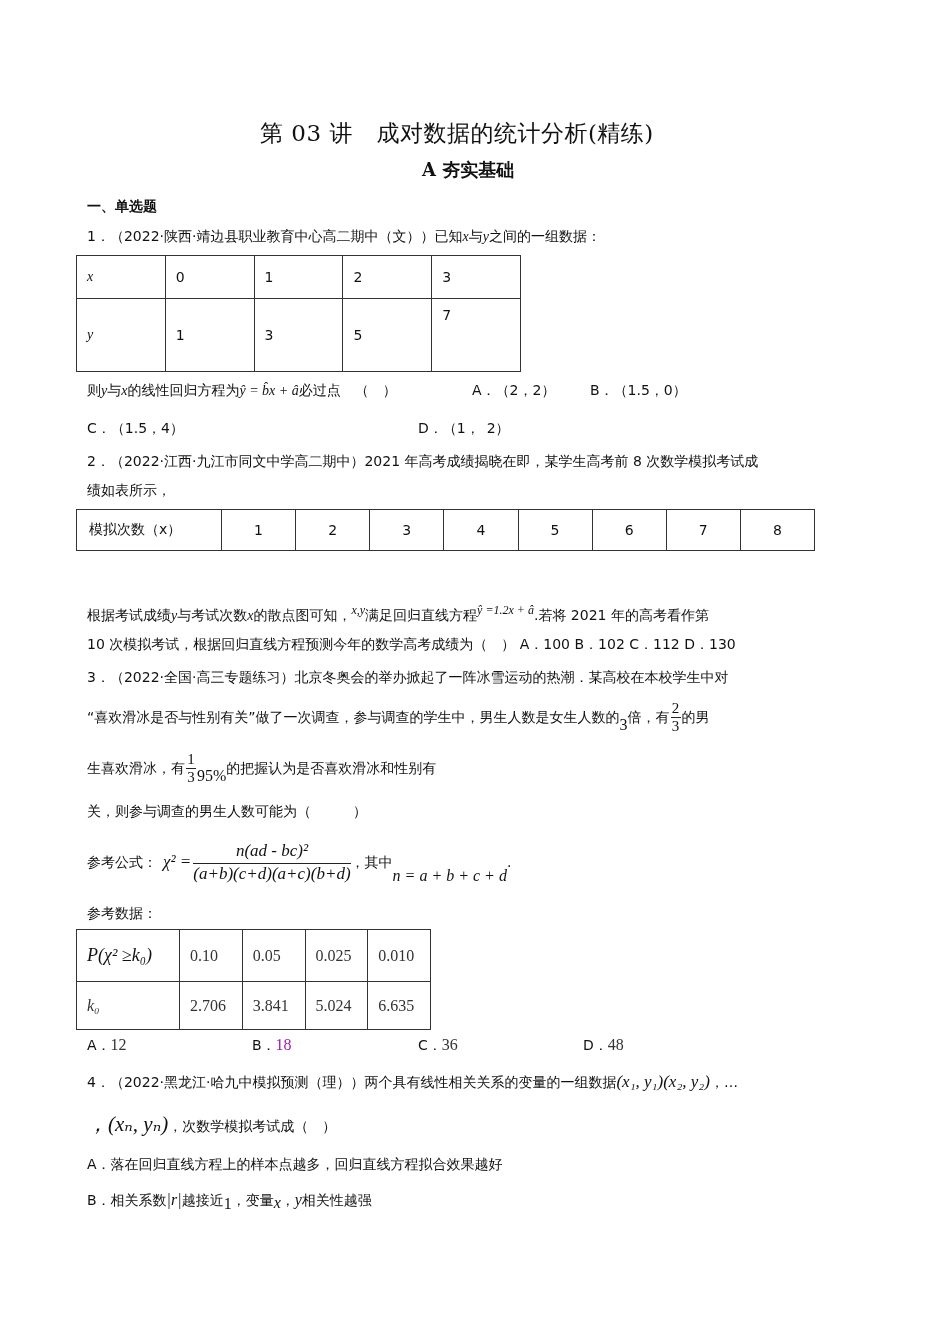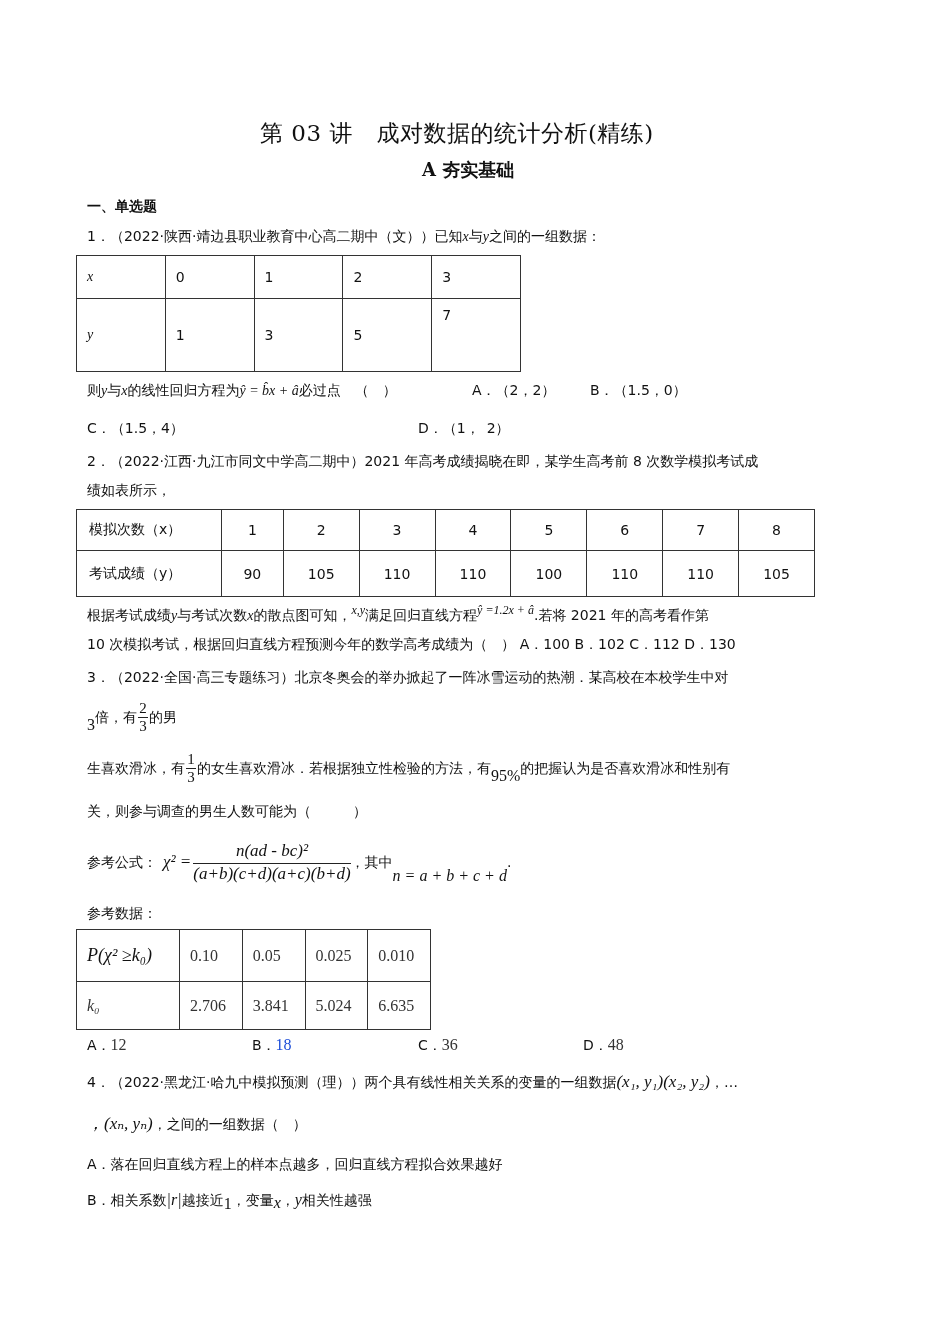--- a/index.html
+++ b/index.html
@@ -75,66 +75,55 @@
     <td style="width:122px; text-align:left; padding-left:12px;">模拟次数（x）</td>
     <td>1</td>
     <td>2</td>
     <td>3</td>
     <td>4</td>
     <td>5</td>
     <td>6</td>
     <td>7</td>
     <td>8</td>
   </tr>
-  <tr style="height:46px;">
-    <td style="text-align:left; padding-left:12px;">考试成绩（y）</td>
-    <td>90</td>
-    <td>105</td>
-    <td>110</td>
-    <td>110</td>
-    <td>100</td>
-    <td>110</td>
-    <td>110</td>
-    <td>105</td>
-  </tr>
 </tbody>
   </table>
 
 <div class="abs line" style="left:87px; top:600px;">
   <span>根据考试成绩</span><span class="mi">y</span><span>与考试次数</span><span class="mi">x</span><span>的散点图可知，</span><span class="mi" style="font-size:12px; vertical-align:6px;">x,y</span><span>满足回归直线方程</span><span class="mi" style="font-size:12px; vertical-align:6px;">ŷ =1.2x + â</span><span>.若将 2021 年的高考看作第</span>
 </div>
 <div class="abs line" style="left:87px; top:634px;">
   <span>10 次模拟考试，根据回归直线方程预测今年的数学高考成绩为（　）</span>
   <span>A．100</span>
   <span>B．102</span>
   <span>C．112</span>
   <span>D．130</span>
 </div>
 
 <div class="abs line" style="left:87px; top:667px;">
   <span>3．</span><span>（2022·全国·高三专题练习）</span><span>北京冬奥会的举办掀起了一阵冰雪运动的热潮．某高校在本校学生中对</span>
 </div>
 <div class="abs line" style="left:87px; top:697px; height:40px; display:flex; align-items:center;">
+  <span>“喜欢滑冰是否与性别有关”做了一次调查，参与调查的学生中，男生人数是女生人数的</span>
     <span class="mr" style="font-size:16px; position:relative; top:8px;">3</span>
     <span>倍，有</span>
     <span class="frac">
       <span>2</span>
       <span class="bar"></span>
       <span>3</span>
     </span>
     <span>的男</span>
 </div>
 <div class="abs line" style="left:87px; top:748px; height:40px; display:flex; align-items:center;">
   <span>生喜欢滑冰，有</span>
     <span class="frac">
       <span>1</span>
       <span class="bar"></span>
       <span>3</span>
     </span>
-    <span>的女生喜欢滑冰．若根据独立性检验的方法，有</span>
     <span class="mr" style="font-size:16px; position:relative; top:8px;">95%</span>
     <span>的把握认为是否喜欢滑冰和性别有</span>
 </div>
 <div class="abs line" style="left:87px; top:801px;">关，则参与调查的男生人数可能为（　　　）</div>
 
 <div class="abs line" style="left:87px; top:836px; height:52px; display:flex; align-items:center;">
   <span style="font-family:'DejaVu Serif','Liberation Serif',serif;">参考公式：</span>
   <span class="mi" style="font-size:17px; margin:0 2px 0 6px;">χ² =</span>
   <span class="bigfrac">
     <span class="num">n(ad - bc)²</span>
@@ -160,26 +149,26 @@
     <td class="mi">k₀</td>
     <td>2.706</td>
     <td>3.841</td>
     <td>5.024</td>
     <td>6.635</td>
   </tr>
 </tbody>
   </table>
 
 <div class="abs line" style="left:87px; top:1035px;"><span>A．</span><span class="mr" style="font-size:16px; color:#333;">12</span></div>
-<div class="abs line" style="left:252px; top:1035px;"><span>B．</span><span class="mr" style="font-size:16px; color:#1d4ed8;">18</span></div>
+<div class="abs line" style="left:252px; top:1035px;"><span>B．</span><span class="mr" style="font-size:16px; color:#a21caf;">18</span></div>
 <div class="abs line" style="left:418px; top:1035px;text-align:right;"><span>C．</span><span class="mr" style="font-size:16px; color:#333;">36</span></div>
 <div class="abs line" style="left:583px; top:1035px;"><span>D．</span><span class="mr" style="font-size:16px; color:#333;">48</span></div>
 
 <div class="abs line" style="left:87px; top:1072px;">
   <span>4．</span><span>（2022·黑龙江·哈九中模拟预测（理））</span><span>两个具有线性相关关系的变量的一组数据</span><span class="mi" style="font-size:17px;">(x₁, y₁)(x₂, y₂)</span><span>，…</span>
 </div>
 <div class="abs line" style="left:87px; top:1114px;">
-  <span class="mi" style="font-size:17px;">，(xₙ, yₙ)</span><span>，之间的一组数据（　）</span>
+  <span class="mi" style="font-size:21px;">，(xₙ, yₙ)</span><span>，次数学模拟考试成（　）</span>
 </div>
 <div class="abs line" style="left:87px; top:1154px;">A．落在回归直线方程上的样本点越多，回归直线方程拟合效果越好</div>
 <div class="abs line" style="left:87px; top:1190px;">
   <span>B．相关系数</span><span class="mi" style="font-size:16px;">|r|</span><span>越接近</span><span class="mr" style="font-size:16px; position:relative; top:4px;">1</span><span>，变量</span><span class="mi" style="font-size:16px; position:relative; top:3px;">x</span><span>，</span><span class="mi" style="font-size:16px;">y</span><span>相关性越强</span>
 </div>
 
 </body></html>

